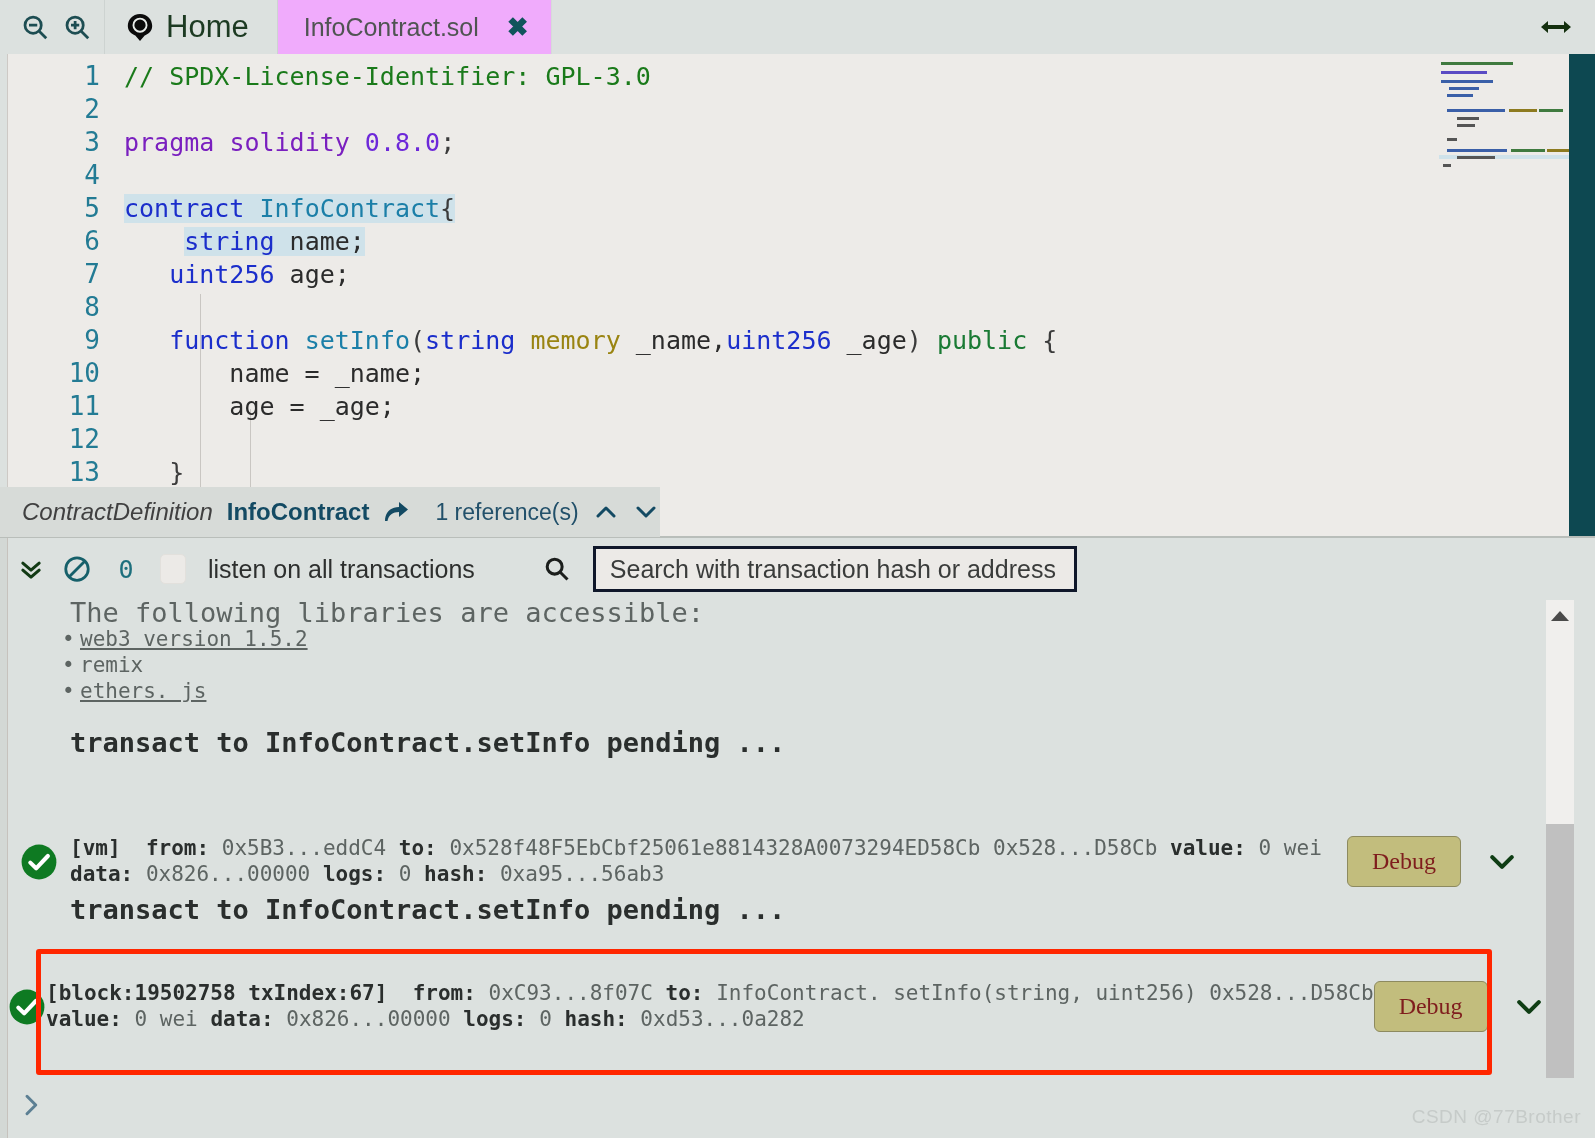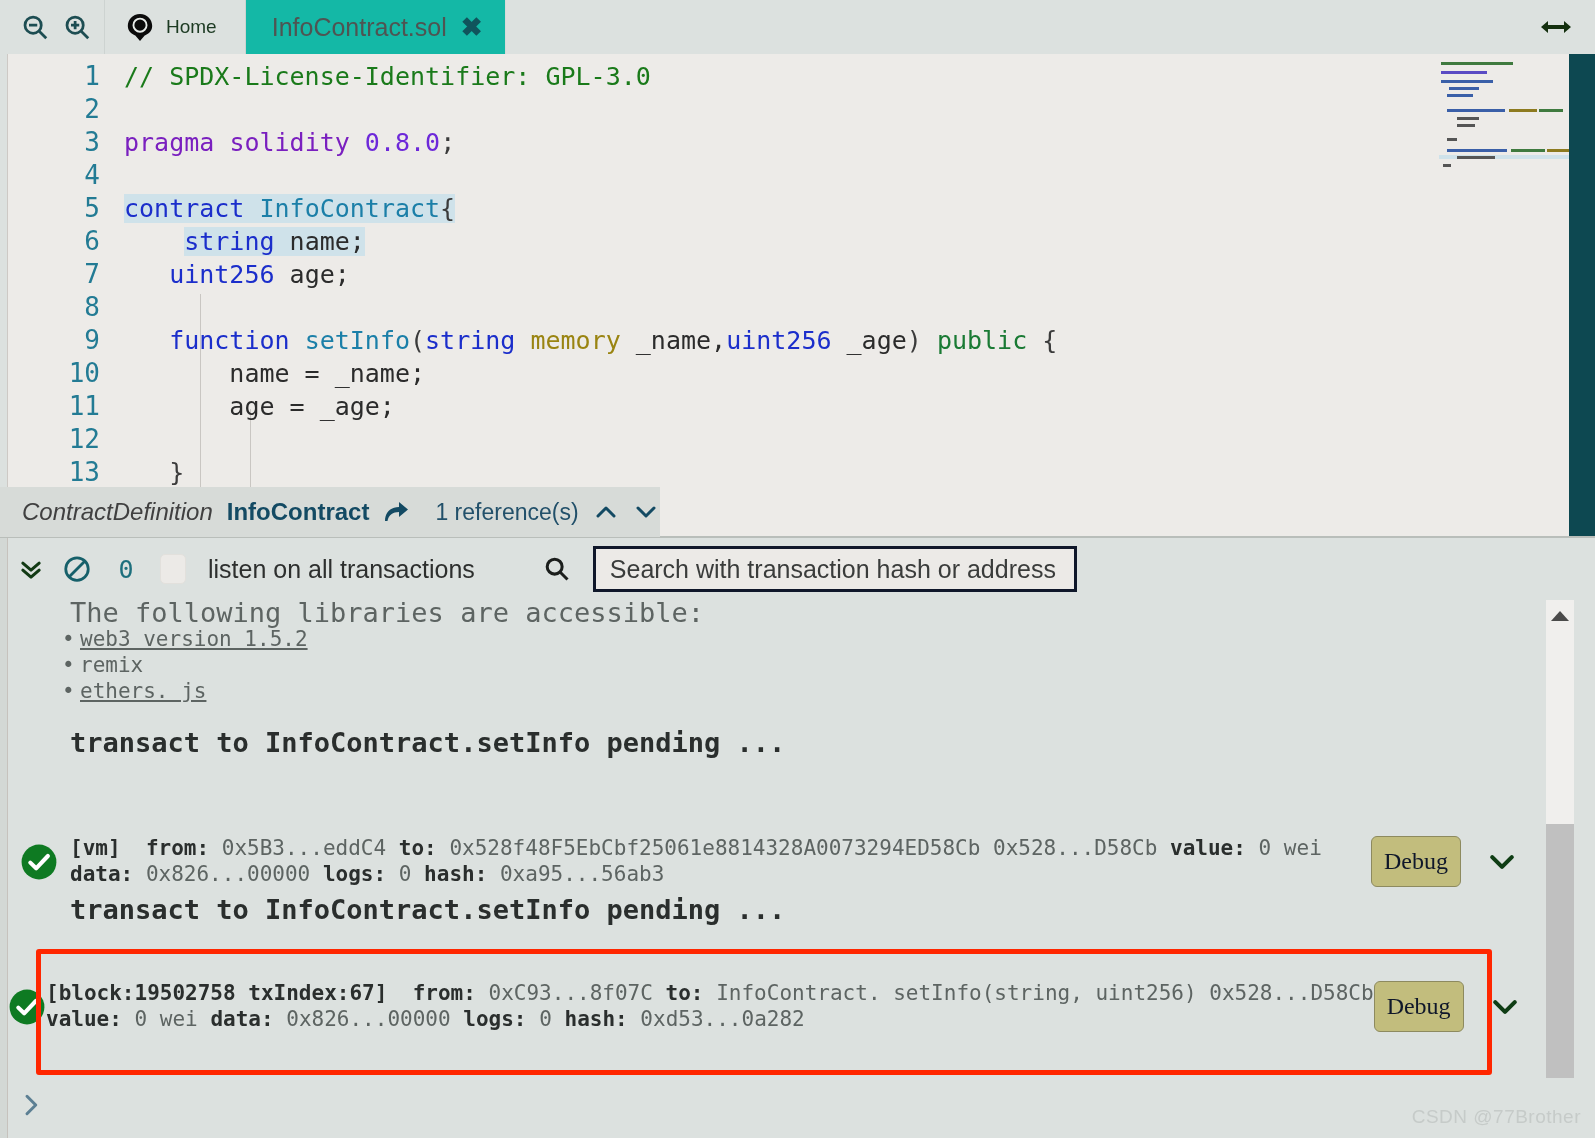--- a/index.html
+++ b/index.html
@@ -35,29 +35,29 @@
   }
   .tb-icon svg { display: block; }
 
   .home-tab {
     display: flex; align-items: center; gap: 11px;
     padding: 0 28px 0 20px;
     background: #dce1df;
     border-right: 1px solid #cdd3d1;
   }
   .home-label {
-    font-size: 19px;
+    font-size: 31px;
     color: #1c3a22;
     font-family: "Liberation Sans", sans-serif;
   }
 
   .file-tab {
-    display: flex; align-items: center; gap: 14px;
+    display: flex; align-items: center; gap: 28px;
     padding: 0 22px 0 26px;
-    background: #14b8a6;
+    background: #f0abfc;
     border-right: 1px solid #d7dbd9;
   }
   .file-tab-label {
     font-size: 25px;
     color: #4f5452;
   }
   .tab-close {
     color: #10545c;
     font-size: 26px;
     font-weight: bold;
@@ -320,24 +320,24 @@
     display: flex;
     align-items: center;
     gap: 26px;
     padding-right: 78px;
     padding-top: 4px;
   }
   .debug-btn {
     background: #c2bd7d;
     border: 1px solid #8d8a5f;
     border-radius: 6px;
-    color: #0f172a;
+    color: #7f1d1d;
     font-size: 24px;
     font-family: "Liberation Serif", serif;
-    padding: 11px 12px;
+    padding: 11px 24px;
     cursor: pointer;
   }
   .tx-caret { color: #0f3d14; display:flex; align-items:center; }
 
   #tx-highlight-box {
     position: absolute;
     left: 36px;
     width: 1456px;
     border: 5px solid #ff2600;
     border-radius: 3px;

